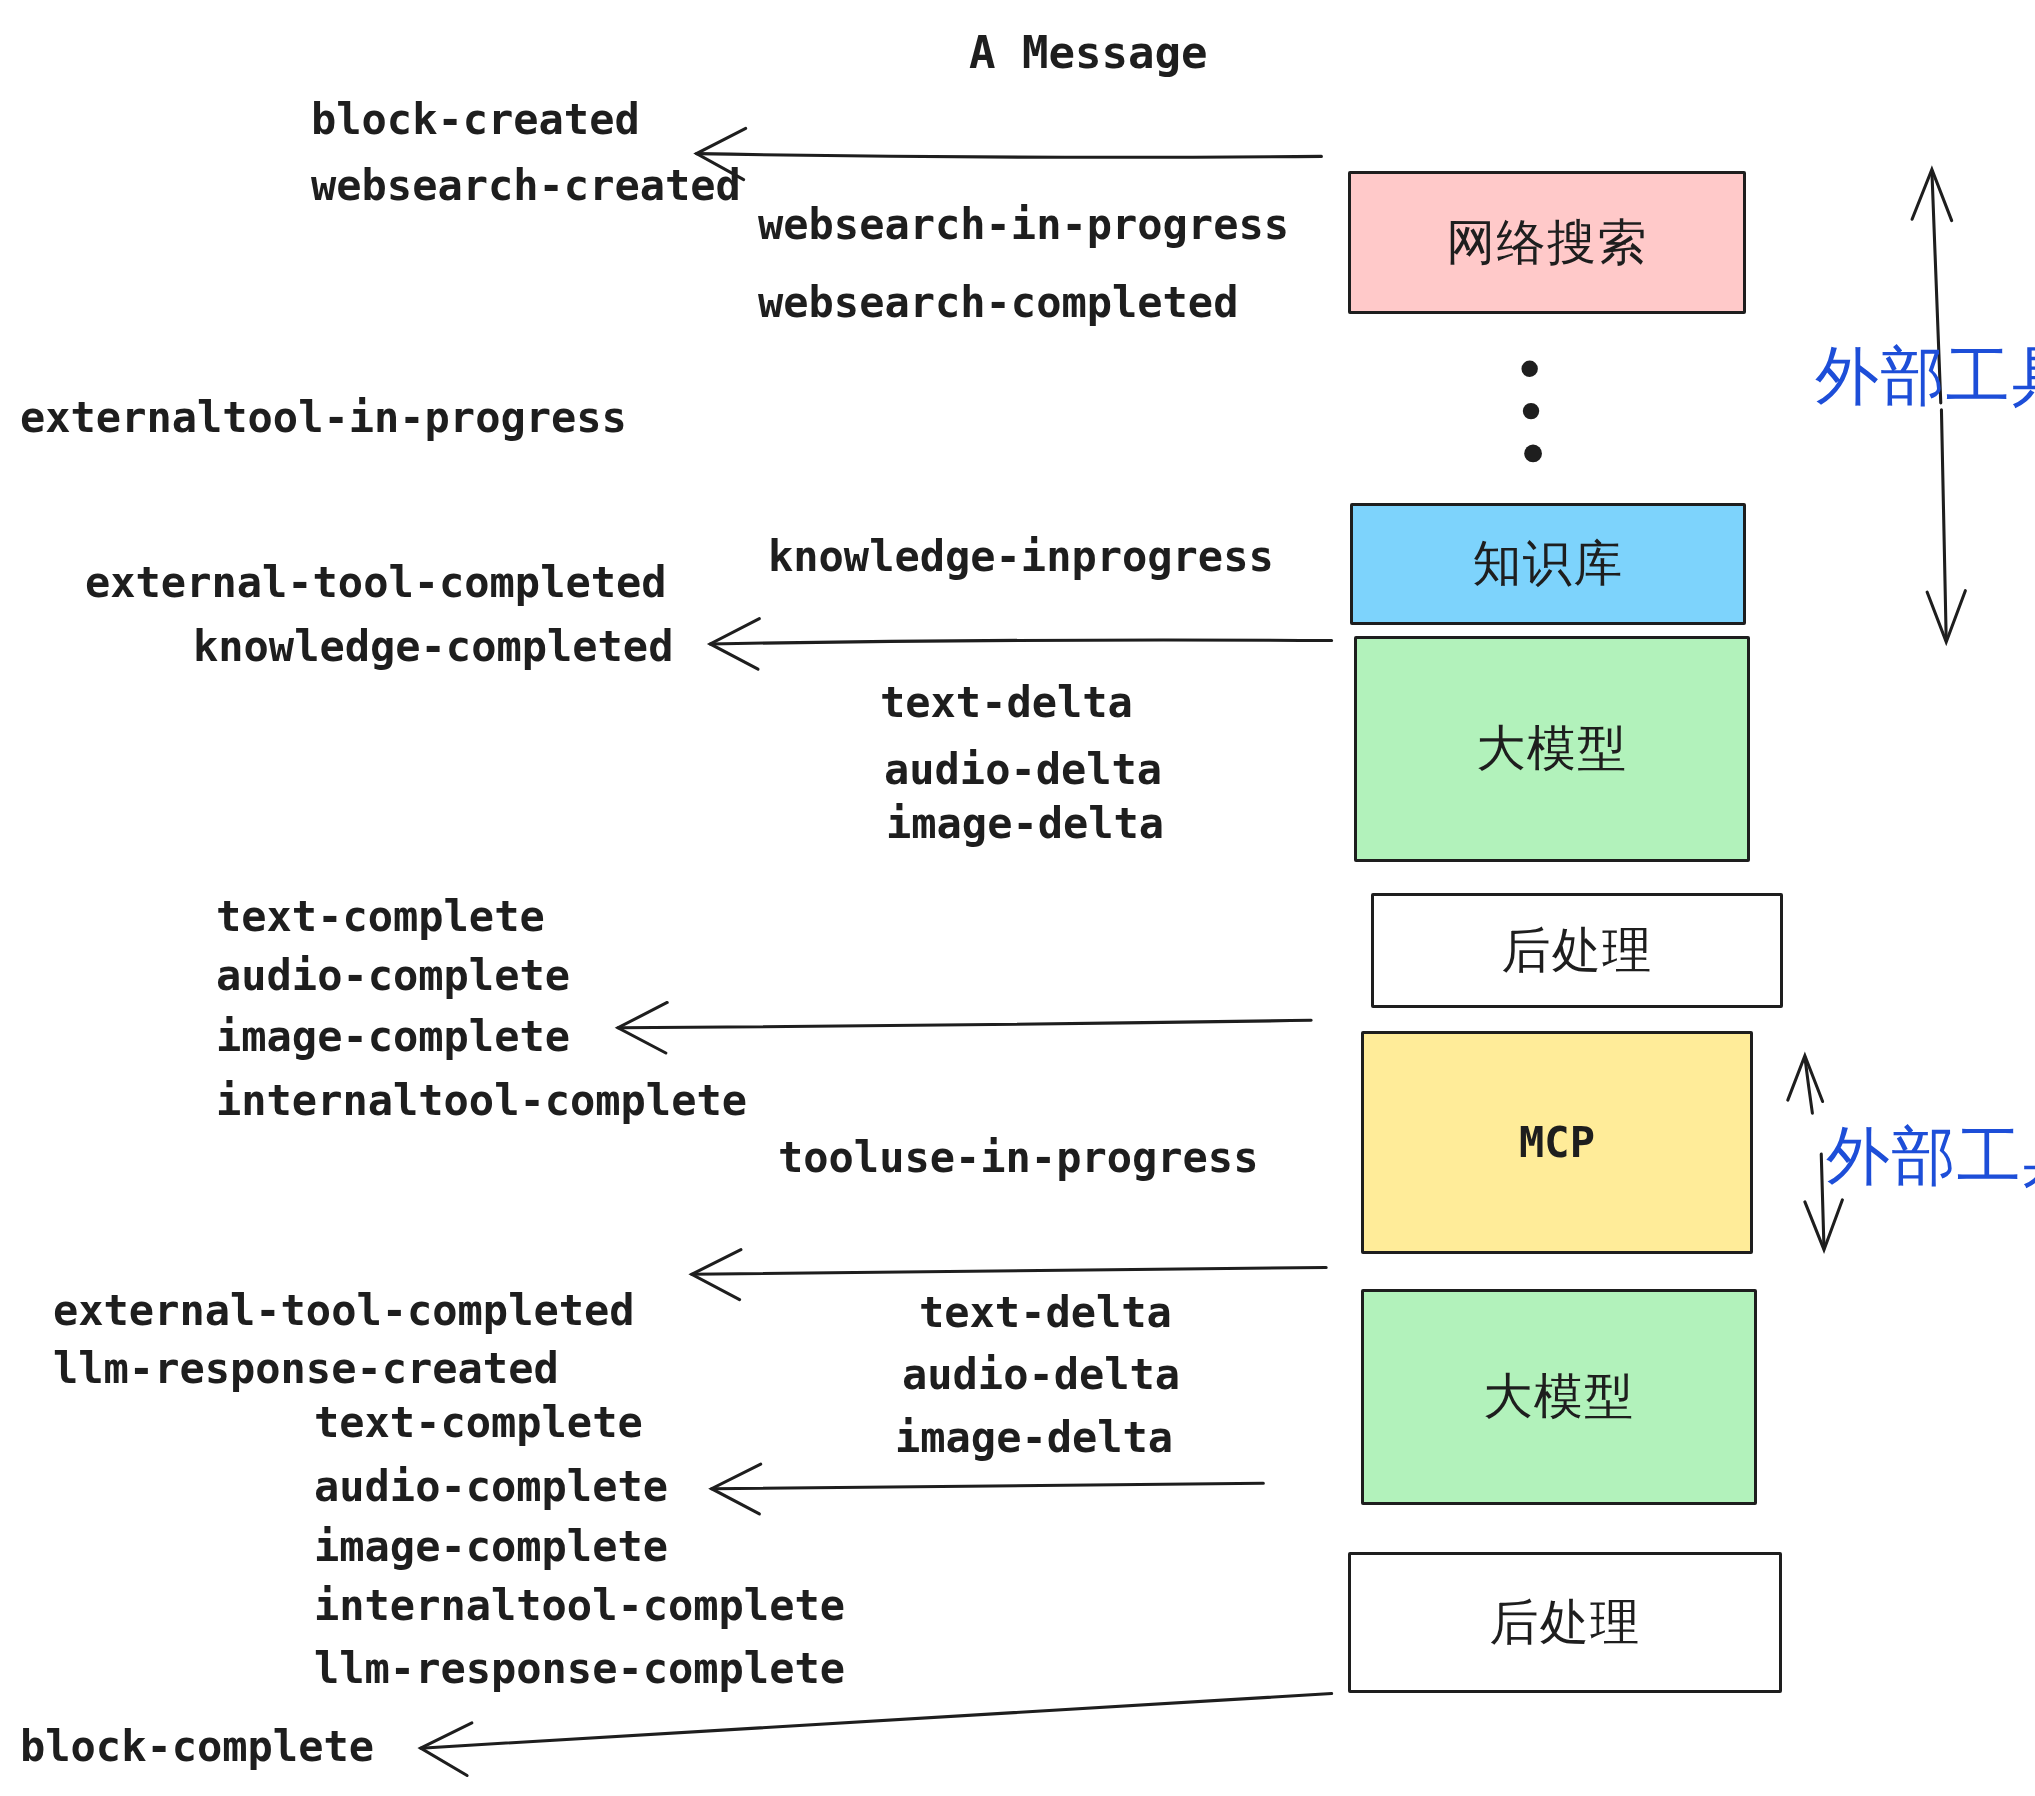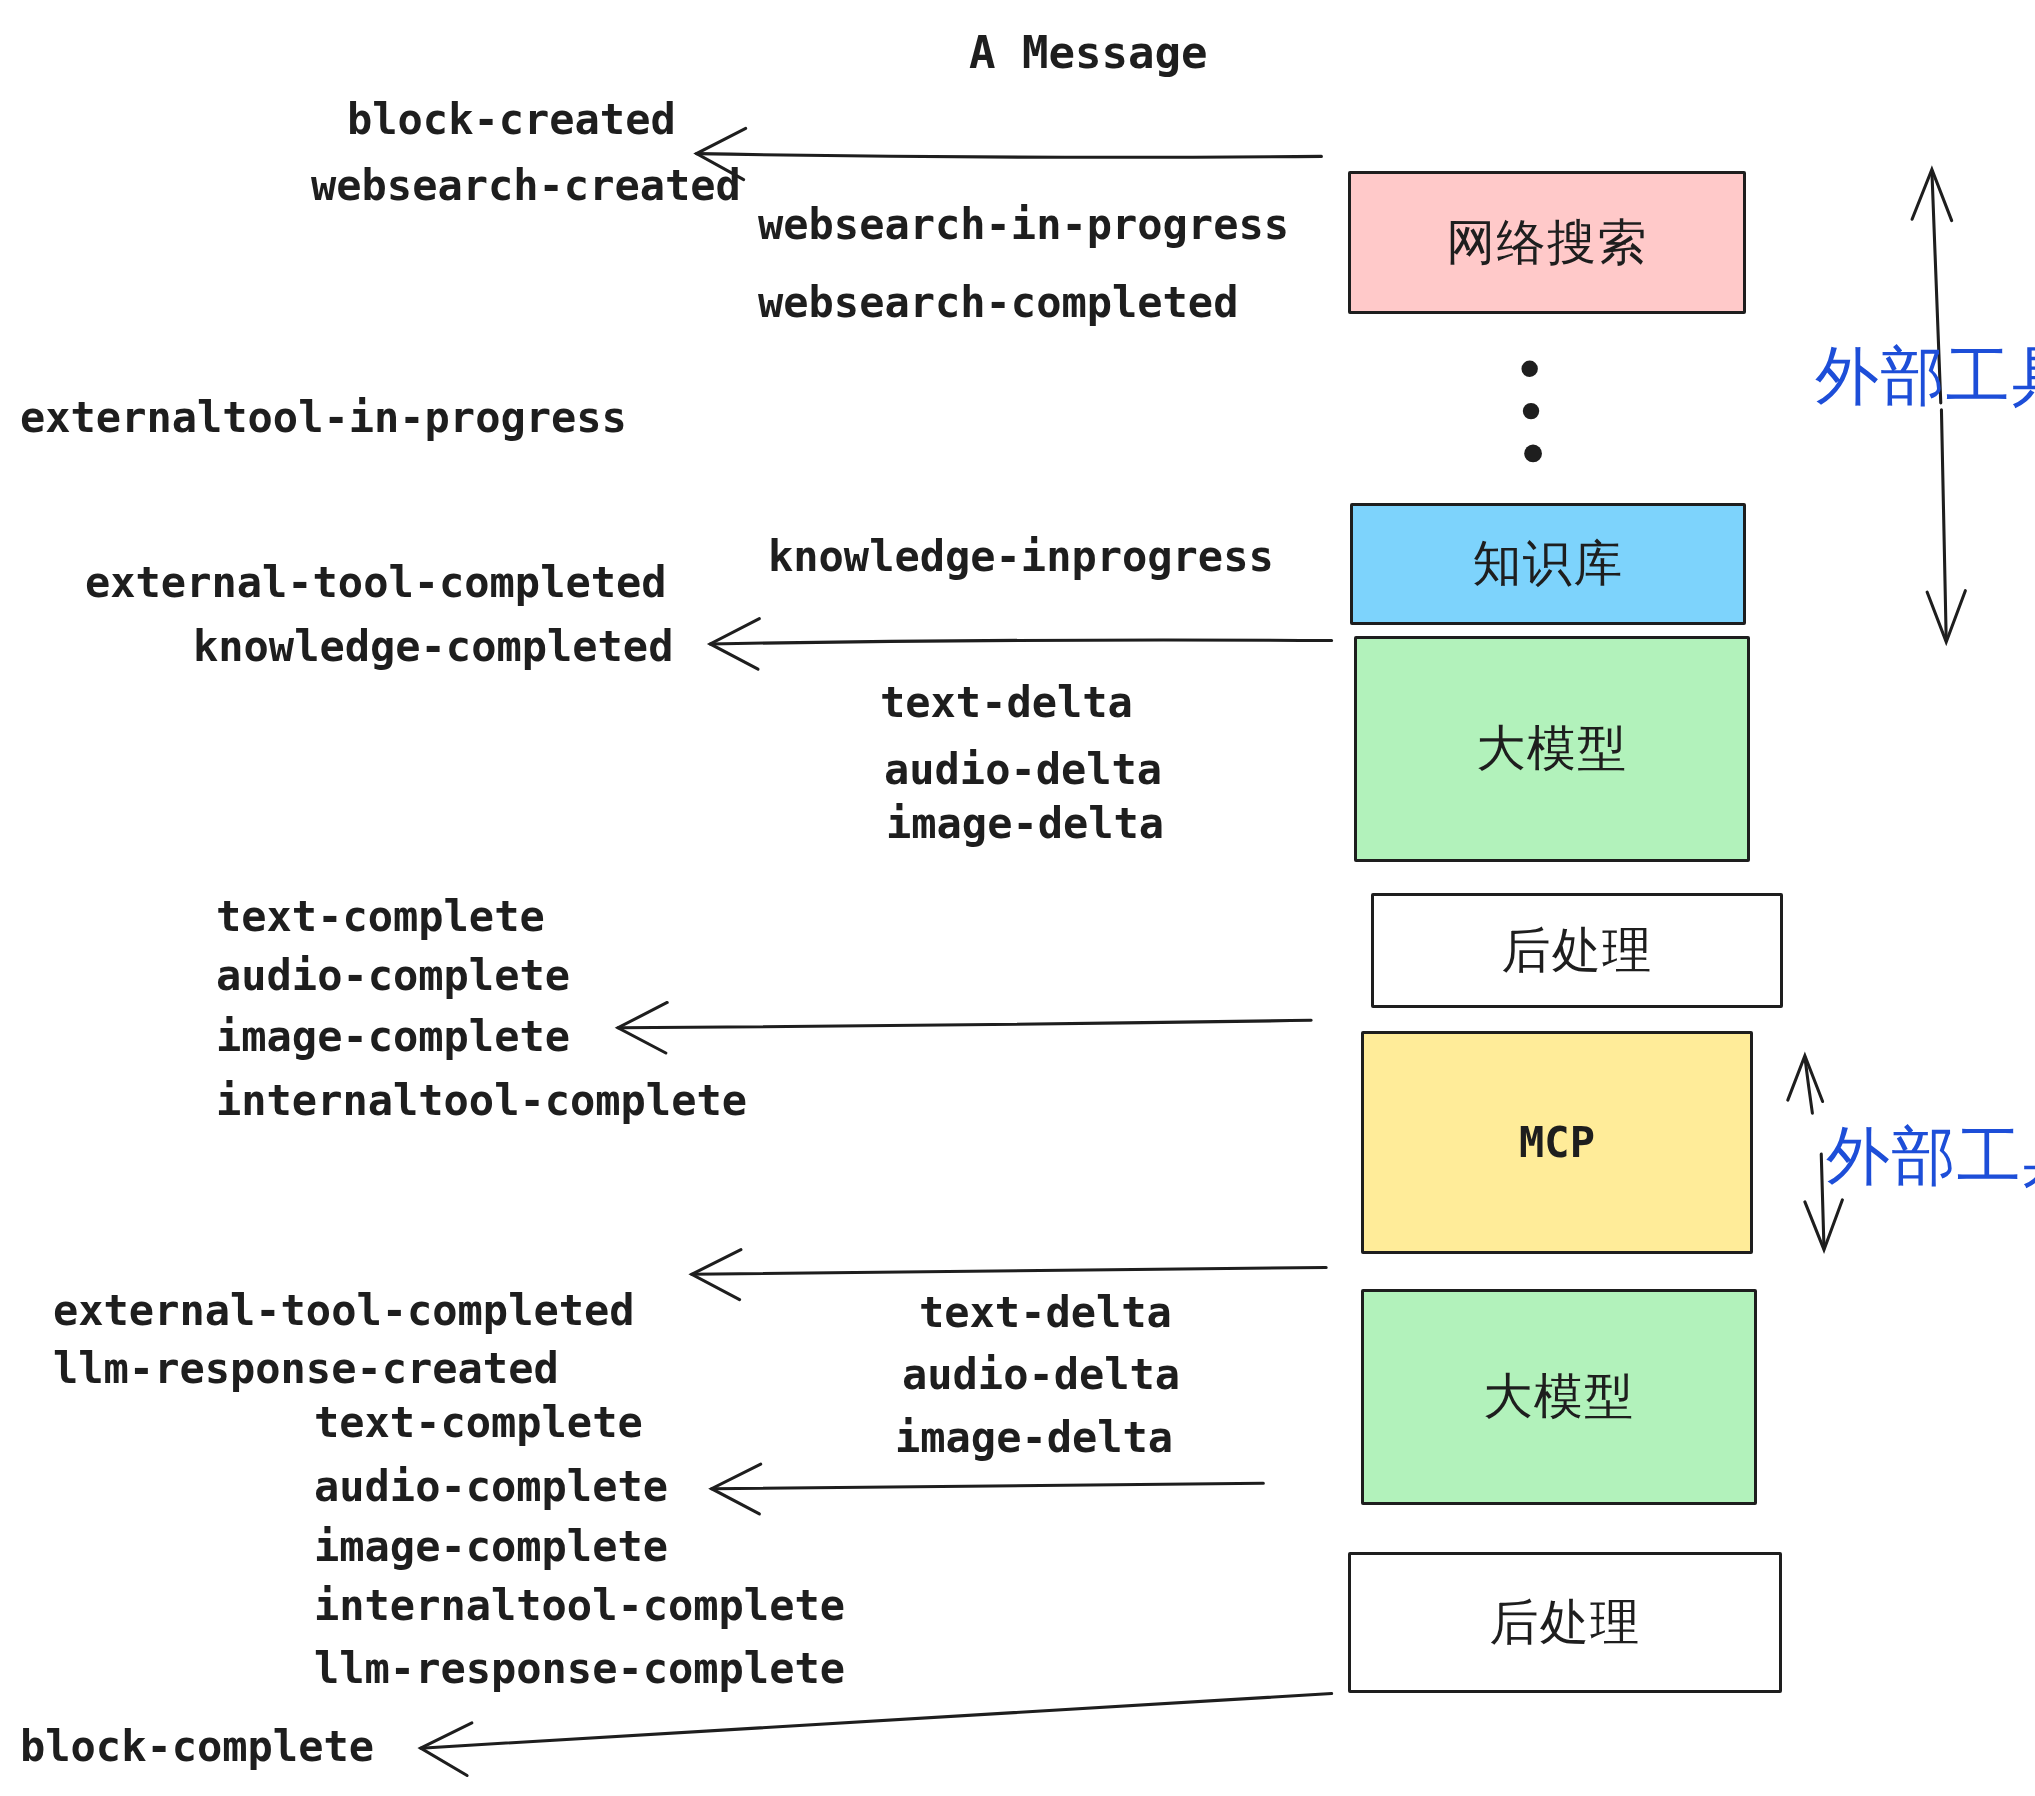--- a/index.html
+++ b/index.html
@@ -156,35 +156,36 @@
     <span class="cjk-label">大模型</span>
   </div>
 
   <div class="box" style="left: 1348px; top: 1552px; width: 434px; height: 141px; background: rgb(255, 255, 255);">
     <span class="cjk-label">后处理</span>
   </div>
 
   <div class="side-label" style="left:1815px; top:333px;">外部工具</div>
   <div class="side-label" style="left:1826px; top:1113px;">外部工具</div>
 
-  <div class="ev" style="left:311px;  top:92px;margin-left:36px;">block-created</div>
+  <div class="ev" style="left:311px;  top:92px;">block-created</div>
   <div class="ev" style="left:311px;  top:158px;">websearch-created</div>
   <div class="ev" style="left:758px; top:197px;">websearch-in-progress</div>
   <div class="ev" style="left:758px; top:275px;">websearch-completed</div>
   <div class="ev" style="left:20px;   top:390px;">externaltool-in-progress</div>
   <div class="ev" style="left:768px; top:529px;">knowledge-inprogress</div>
   <div class="ev" style="left:85px;  top:555px;">external-tool-completed</div>
   <div class="ev" style="left:193px;  top:619px;">knowledge-completed</div>
   <div class="ev" style="left:880px; top:675px;">text-delta</div>
   <div class="ev" style="left:884px; top:742px;">audio-delta</div>
   <div class="ev" style="left:886px; top:796px;">image-delta</div>
   <div class="ev" style="left:216px;  top:889px;">text-complete</div>
   <div class="ev" style="left:216px;  top:948px;">audio-complete</div>
   <div class="ev" style="left:216px;  top:1009px;">image-complete</div>
   <div class="ev" style="left:216px;  top:1073px;">internaltool-complete</div>
+  <div class="ev" style="left:778px; top:1130px;">tooluse-in-progress</div>
   <div class="ev" style="left:53px;   top:1283px;">external-tool-completed</div>
   <div class="ev" style="left:53px;   top:1341px;">llm-response-created</div>
   <div class="ev" style="left:919px; top:1285px;">text-delta</div>
   <div class="ev" style="left:902px; top:1347px;">audio-delta</div>
   <div class="ev" style="left:895px; top:1410px;">image-delta</div>
   <div class="ev" style="left:314px;  top:1395px;">text-complete</div>
   <div class="ev" style="left:314px;  top:1459px;">audio-complete</div>
   <div class="ev" style="left:314px;  top:1519px;">image-complete</div>
   <div class="ev" style="left:314px;  top:1578px;">internaltool-complete</div>
   <div class="ev" style="left:314px;  top:1641px;">llm-response-complete</div>

